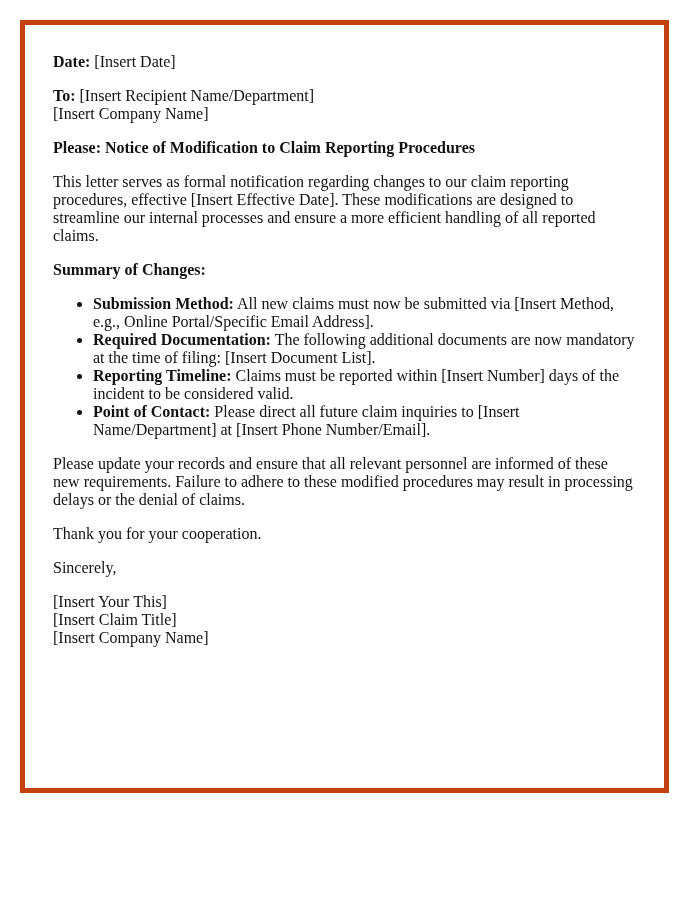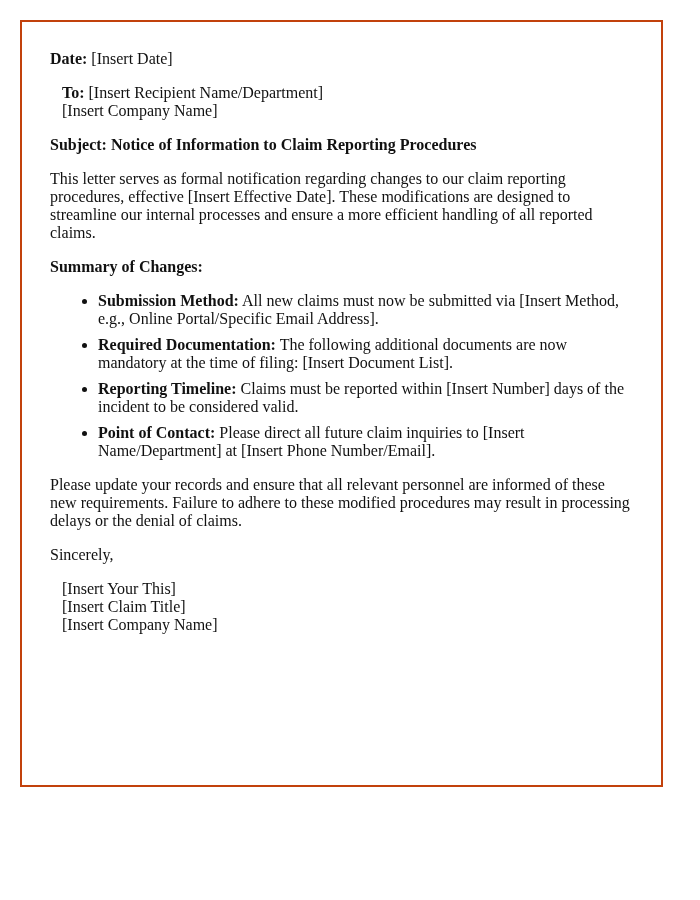--- a/index.html
+++ b/index.html
@@ -4,60 +4,61 @@
   <style>
     html, body { margin: 0; padding: 0; background: #ffffff; }
     body {
       width: 700px; height: 900px; position: relative;
       font-family: "Liberation Serif", "DejaVu Serif", serif;
       font-size: 16px; line-height: 18px; color: #111111;
     }
     .letter {
       position: absolute; left: 20px; top: 20px;
       width: 583px; height: 735px;
-      border: 2px solid #c2410c;
+      border: 5px solid #c2410c;
       padding: 12px 28px 16px 28px;
     }
     .letter p { margin: 16px 0; }
     .letter ul { margin: 16px 0; padding-left: 40px; }
-    .letter li { margin: 8px; }
+    .letter li { margin: 0; }
     b { font-weight: bold; }
-    .line { display: block; margin-left: 12px; }
+    .line { display: block; }
   </style>
 </head>
 <body>
 
 <div class="letter">
   <p>
     <b>Date:</b>
     <span>[Insert Date]</span>
   </p>
 
   <p>
     <span class="line"><b>To:</b> <span>[Insert Recipient Name/Department]</span></span>
     <span class="line">[Insert Company Name]</span>
   </p>
 
-  <p><b>Subject: Notice of Information to Claim Reporting Procedures</b></p>
+  <p><b>Please: Notice of Modification to Claim Reporting Procedures</b></p>
 
 
   <p>This letter serves as formal notification regarding changes to our claim reporting procedures, effective [Insert Effective Date]. These modifications are designed to streamline our internal processes and ensure a more efficient handling of all reported claims.</p>
 
   <p><b>Summary of Changes:</b></p>
 
   <ul>
     <li><b>Submission Method:</b> <span>All new claims must now be submitted via [Insert Method, e.g., Online Portal/Specific Email Address].</span></li>
     <li><b>Required Documentation:</b> <span>The following additional documents are now mandatory at the time of filing: [Insert Document List].</span></li>
     <li><b>Reporting Timeline:</b> <span>Claims must be reported within [Insert Number] days of the incident to be considered valid.</span></li>
     <li><b>Point of Contact:</b> <span>Please direct all future claim inquiries to [Insert Name/Department] at [Insert Phone Number/Email].</span></li>
   </ul>
 
   <p>Please update your records and ensure that all relevant personnel are informed of these new requirements. Failure to adhere to these modified procedures may result in processing delays or the denial of claims.</p>
 
 
+  <p>Thank you for your cooperation.</p>
 
   <p>Sincerely,</p>
 
   <p>
     <span class="line">[Insert Your This]</span>
     <span class="line">[Insert Claim Title]</span>
     <span class="line">[Insert Company Name]</span>
   </p>
 </div>
 

